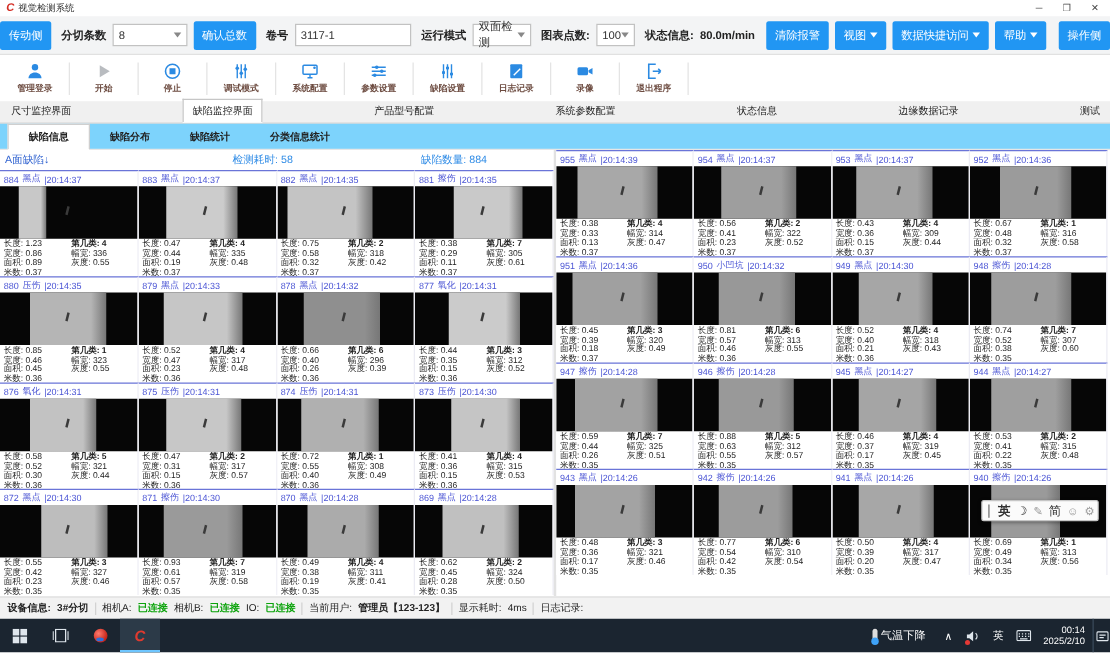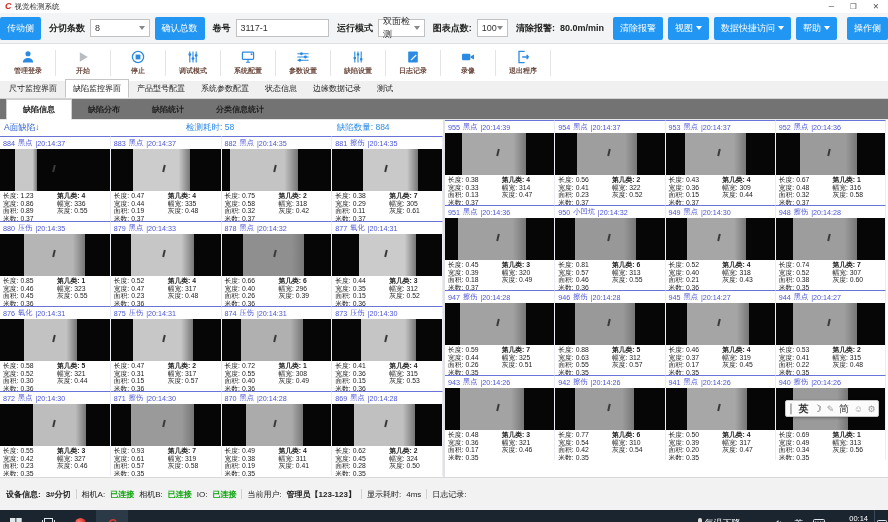--- a/index.html
+++ b/index.html
@@ -21,26 +21,26 @@
   .spacer{flex:1;}
 
   
   .toolbar2{height:37px;background:#fff;display:flex;align-items:center;padding:0 2px;}
   .rbtn{display:flex;flex-direction:column;align-items:center;justify-content:center;width:52px;gap:1px;cursor:pointer;}
   .rbtn svg{width:16px;height:16px;}
   .rlabel{font-size:7px;color:#6d4c41;font-weight:bold;white-space:nowrap;}
   .rdiv{width:1px;height:26px;background:#e4e4e4;margin:0 1px;}
 
   
-  .tabs{height:18px;background:#f0f0f0;display:flex;align-items:flex-end;border-bottom:1px solid #d3d3d3;font-size:8px;padding-left:1px;}
+  .tabs{height:18px;background:#f0f0f0;display:flex;align-items:flex-end;border-bottom:1px solid #d3d3d3;font-size:8px;padding-left:1px;justify-content:space-between;}
   .tab{padding:3px 7px 3px 7px;color:#222;border:1px solid transparent;cursor:pointer;white-space:nowrap;}
   .tab.active{background:#fff;border:1px solid #c6c6c6;border-bottom-color:#fff;font-family:Liberation Mono, monospace;}
 
   
-  .subtabs{height:21px;background:#737373;display:flex;align-items:center;font-size:8px;padding-left:6px;border-bottom:1px solid #e6e6e6;}
+  .subtabs{height:21px;background:#7dd3fc;display:flex;align-items:center;font-size:8px;padding-left:6px;border-bottom:1px solid #e6e6e6;}
   .subtab{padding:4px 16px;color:#222;font-weight:bold;cursor:pointer;}
   .subtab.active{border:1px solid #cfcfcf;border-bottom-color:#fff;background:#fff;}
 
   
   .main{height:357px;display:flex;background:#fff;overflow:hidden;position:relative;}
   .panel{width:443px;display:flex;flex-direction:column;}
   .panel+.panel{border-left:2px solid #e2e2e2;}
   .panel-header{height:16px;display:flex;align-items:center;font-size:8.5px;flex:none;}
   .p-title{color:#2f62d0;font-weight:normal;padding-left:4px;width:42%;}
   .p-time-wrap{width:34%;color:#2e8be6;}
@@ -54,21 +54,21 @@
   .cell-info{flex:1;display:flex;font-size:6.8px;line-height:7.7px;padding:1px 3px 0 3px;color:#222;}
   .ci-l{width:52%;}
   .ci-r{width:48%;}
   .cls-line{font-weight:bold;}
 
   
   .ime{position:absolute;left:785px;top:400px;width:94px;height:17px;background:#fbfbfb;border:1px solid #c6c6c6;border-radius:2px;display:flex;align-items:center;justify-content:space-around;font-size:10px;color:#333;box-shadow:0 1px 3px rgba(0,0,0,.35);z-index:6;}
   .ime .dim{color:#9a9a9a;font-size:9px;}
 
   
-  .statusbar{height:33px;background:#f2f2f2;border-top:1px solid #d8d8d8;display:flex;align-items:center;font-size:8px;gap:5px;padding:0 6px;color:#222;}
+  .statusbar{height:18px;background:#f2f2f2;border-top:1px solid #d8d8d8;display:flex;align-items:center;font-size:8px;gap:5px;padding:0 6px;color:#222;}
   .sb-b{font-weight:bold;}
   .green{color:#0ba30b;font-weight:bold;}
   .sb-sep{width:1px;height:10px;background:#d2d2d2;}
 
   
   .taskbar{height:27px;background:#1b2530;display:flex;align-items:center;color:#fff;}
   .tb-ic{width:32px;height:27px;display:flex;align-items:center;justify-content:center;cursor:pointer;}
   .tb-ic.active{background:#2c3a48;box-shadow:inset 0 -2px 0 #6ec6ff;}
   .applogo{color:#e03a2f;font-weight:bold;font-style:italic;font-size:12px;line-height:1;}
   .appball{width:11px;height:11px;border-radius:50%;background:radial-gradient(circle at 35% 35%,#ff7a6e,#c62317 70%);position:relative;}
@@ -111,21 +111,21 @@
   <span class="tlabel">运行模式</span>
   <span class="selectbox" style="width:62px">
       <span>双面检测</span>
       <span class="scaret"></span>
     </span>
   <span class="tlabel">图表点数:</span>
   <span class="selectbox" style="width:40px">
       <span>100</span>
       <span class="scaret"></span>
     </span>
-  <span class="tlabel">清除报警:</span>
+  <span class="tlabel">状态信息:</span>
   <span class="tval">80.0m/min</span>
   <span class="bbtn" style="margin-left:4px">清除报警</span>
   <span class="bbtn"><span>视图</span><span class="caret"></span></span>
   <span class="bbtn"><span>数据快捷访问</span><span class="caret"></span></span>
   <span class="bbtn"><span>帮助</span><span class="caret"></span></span>
   <span class="spacer"></span>
   <span class="bbtn">操作侧</span>
 </div>
 
 <div class="toolbar2">

